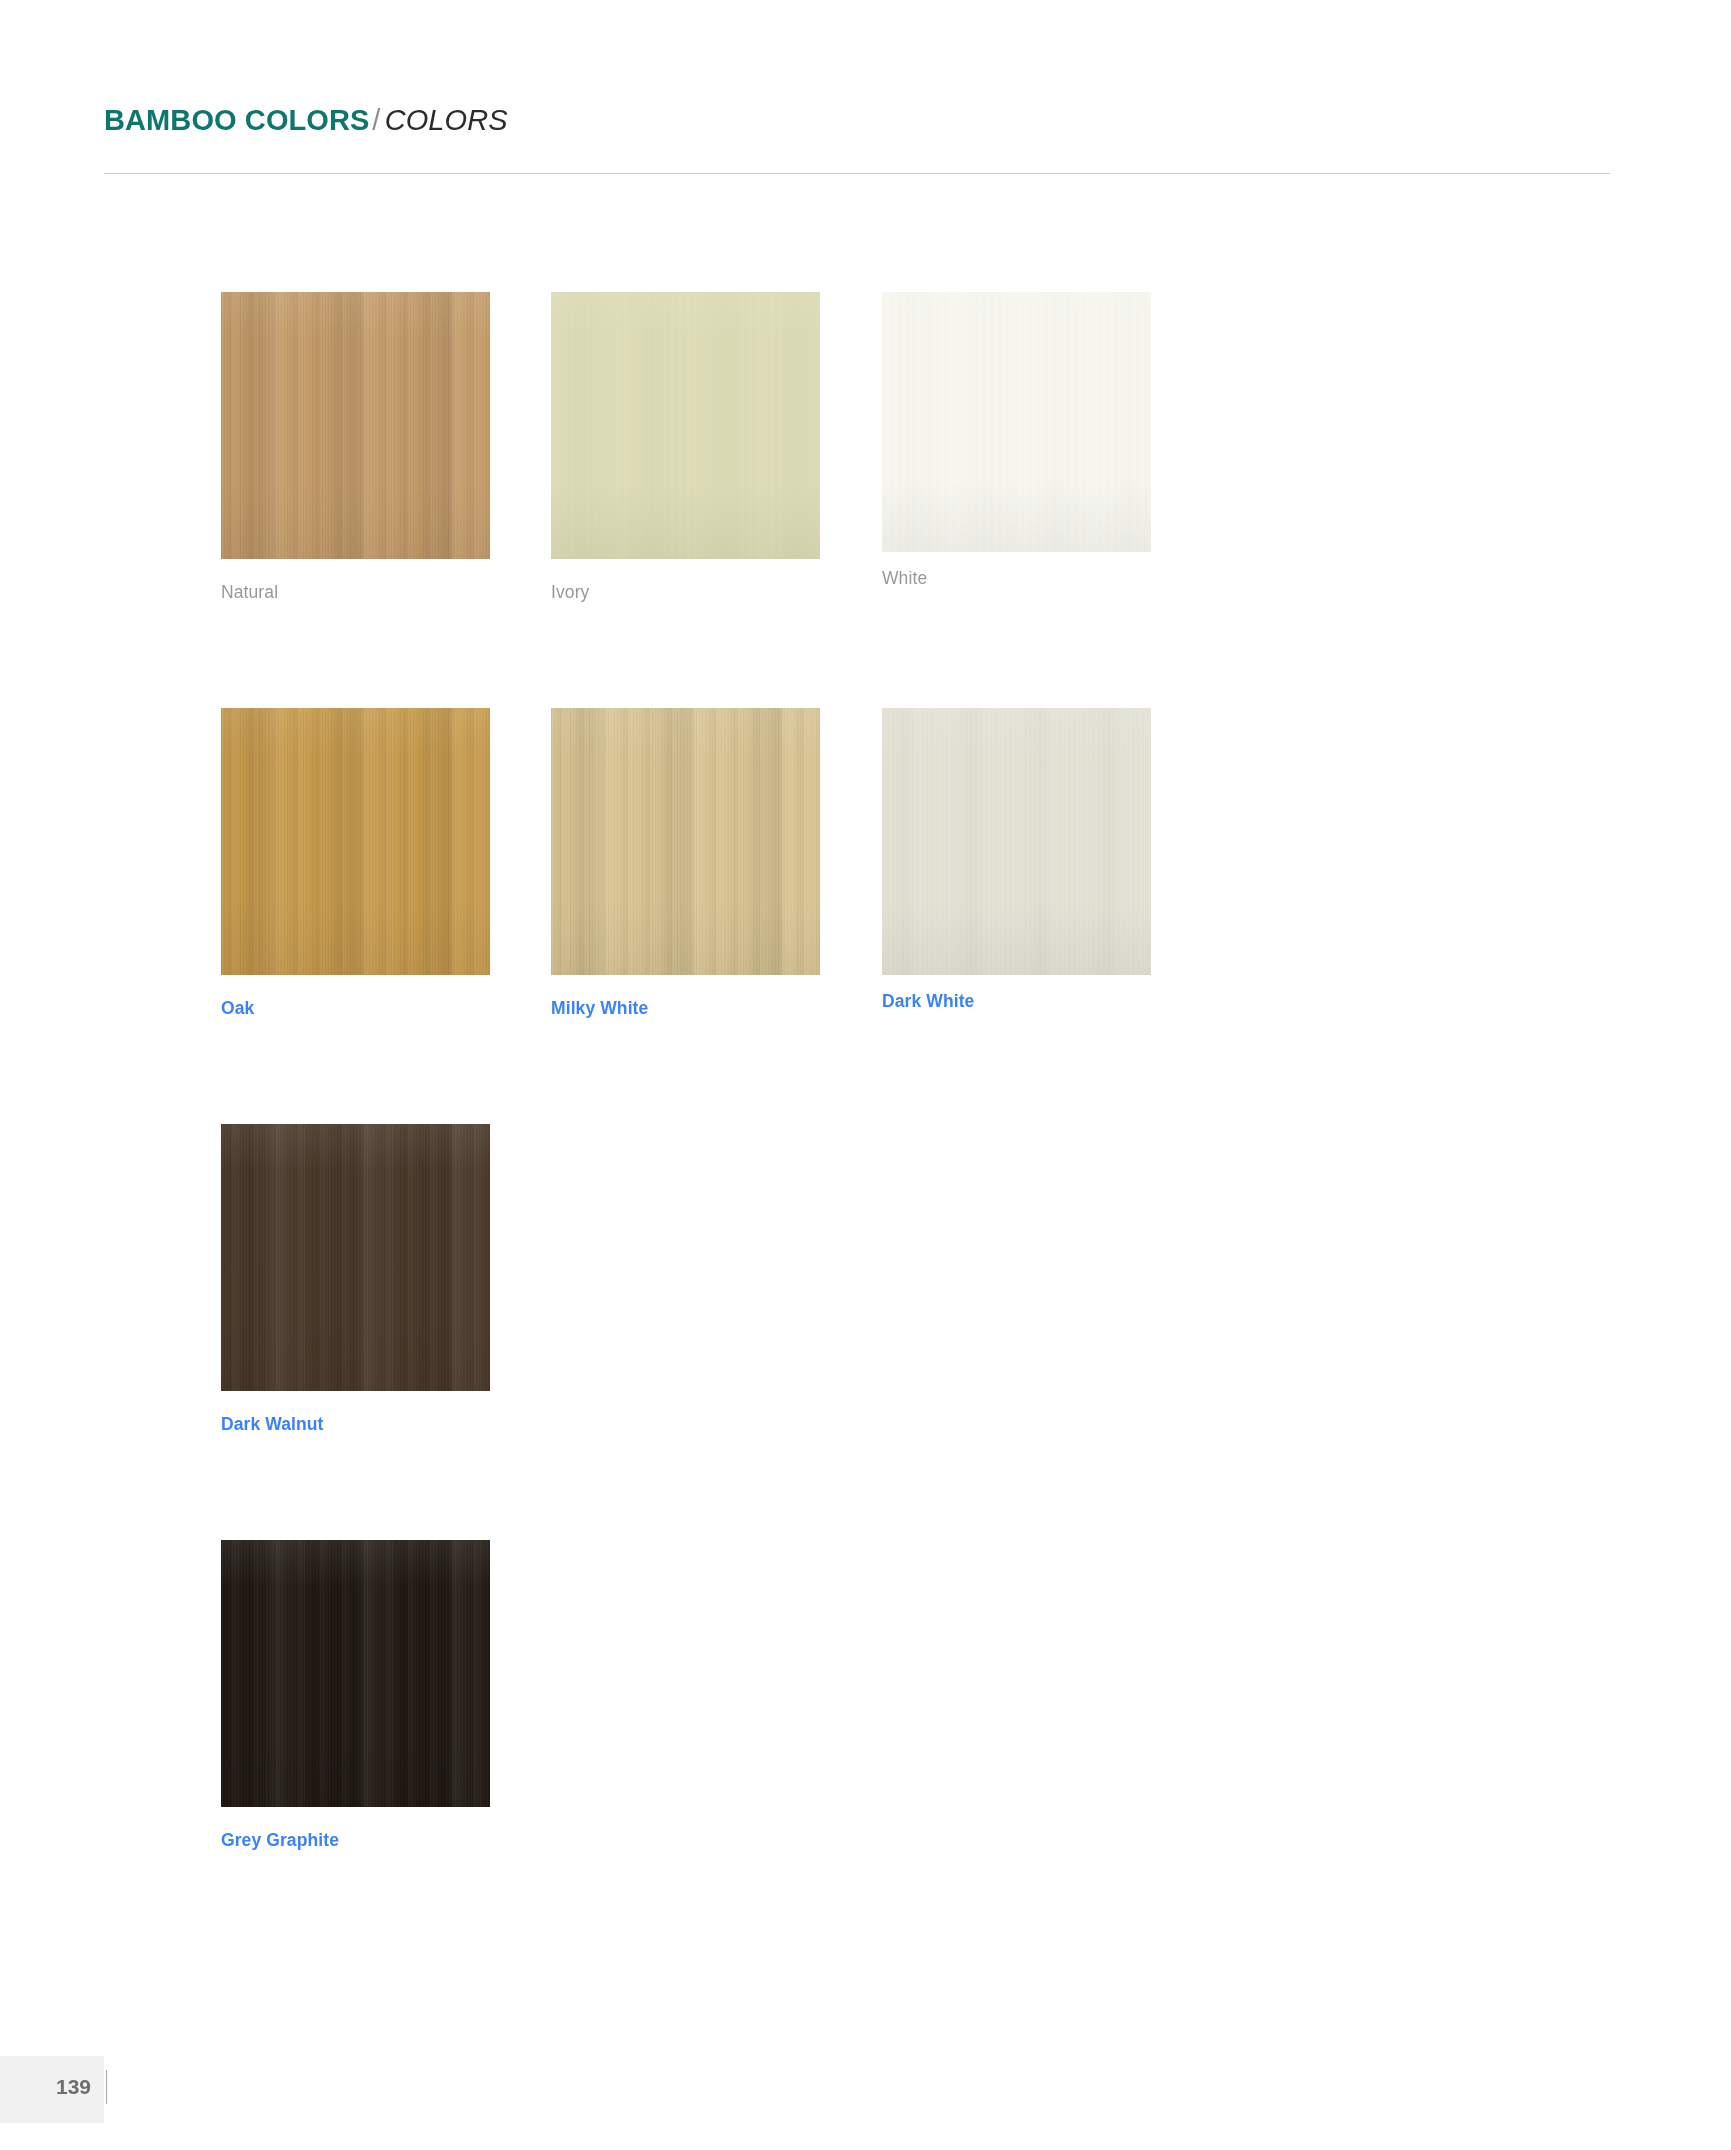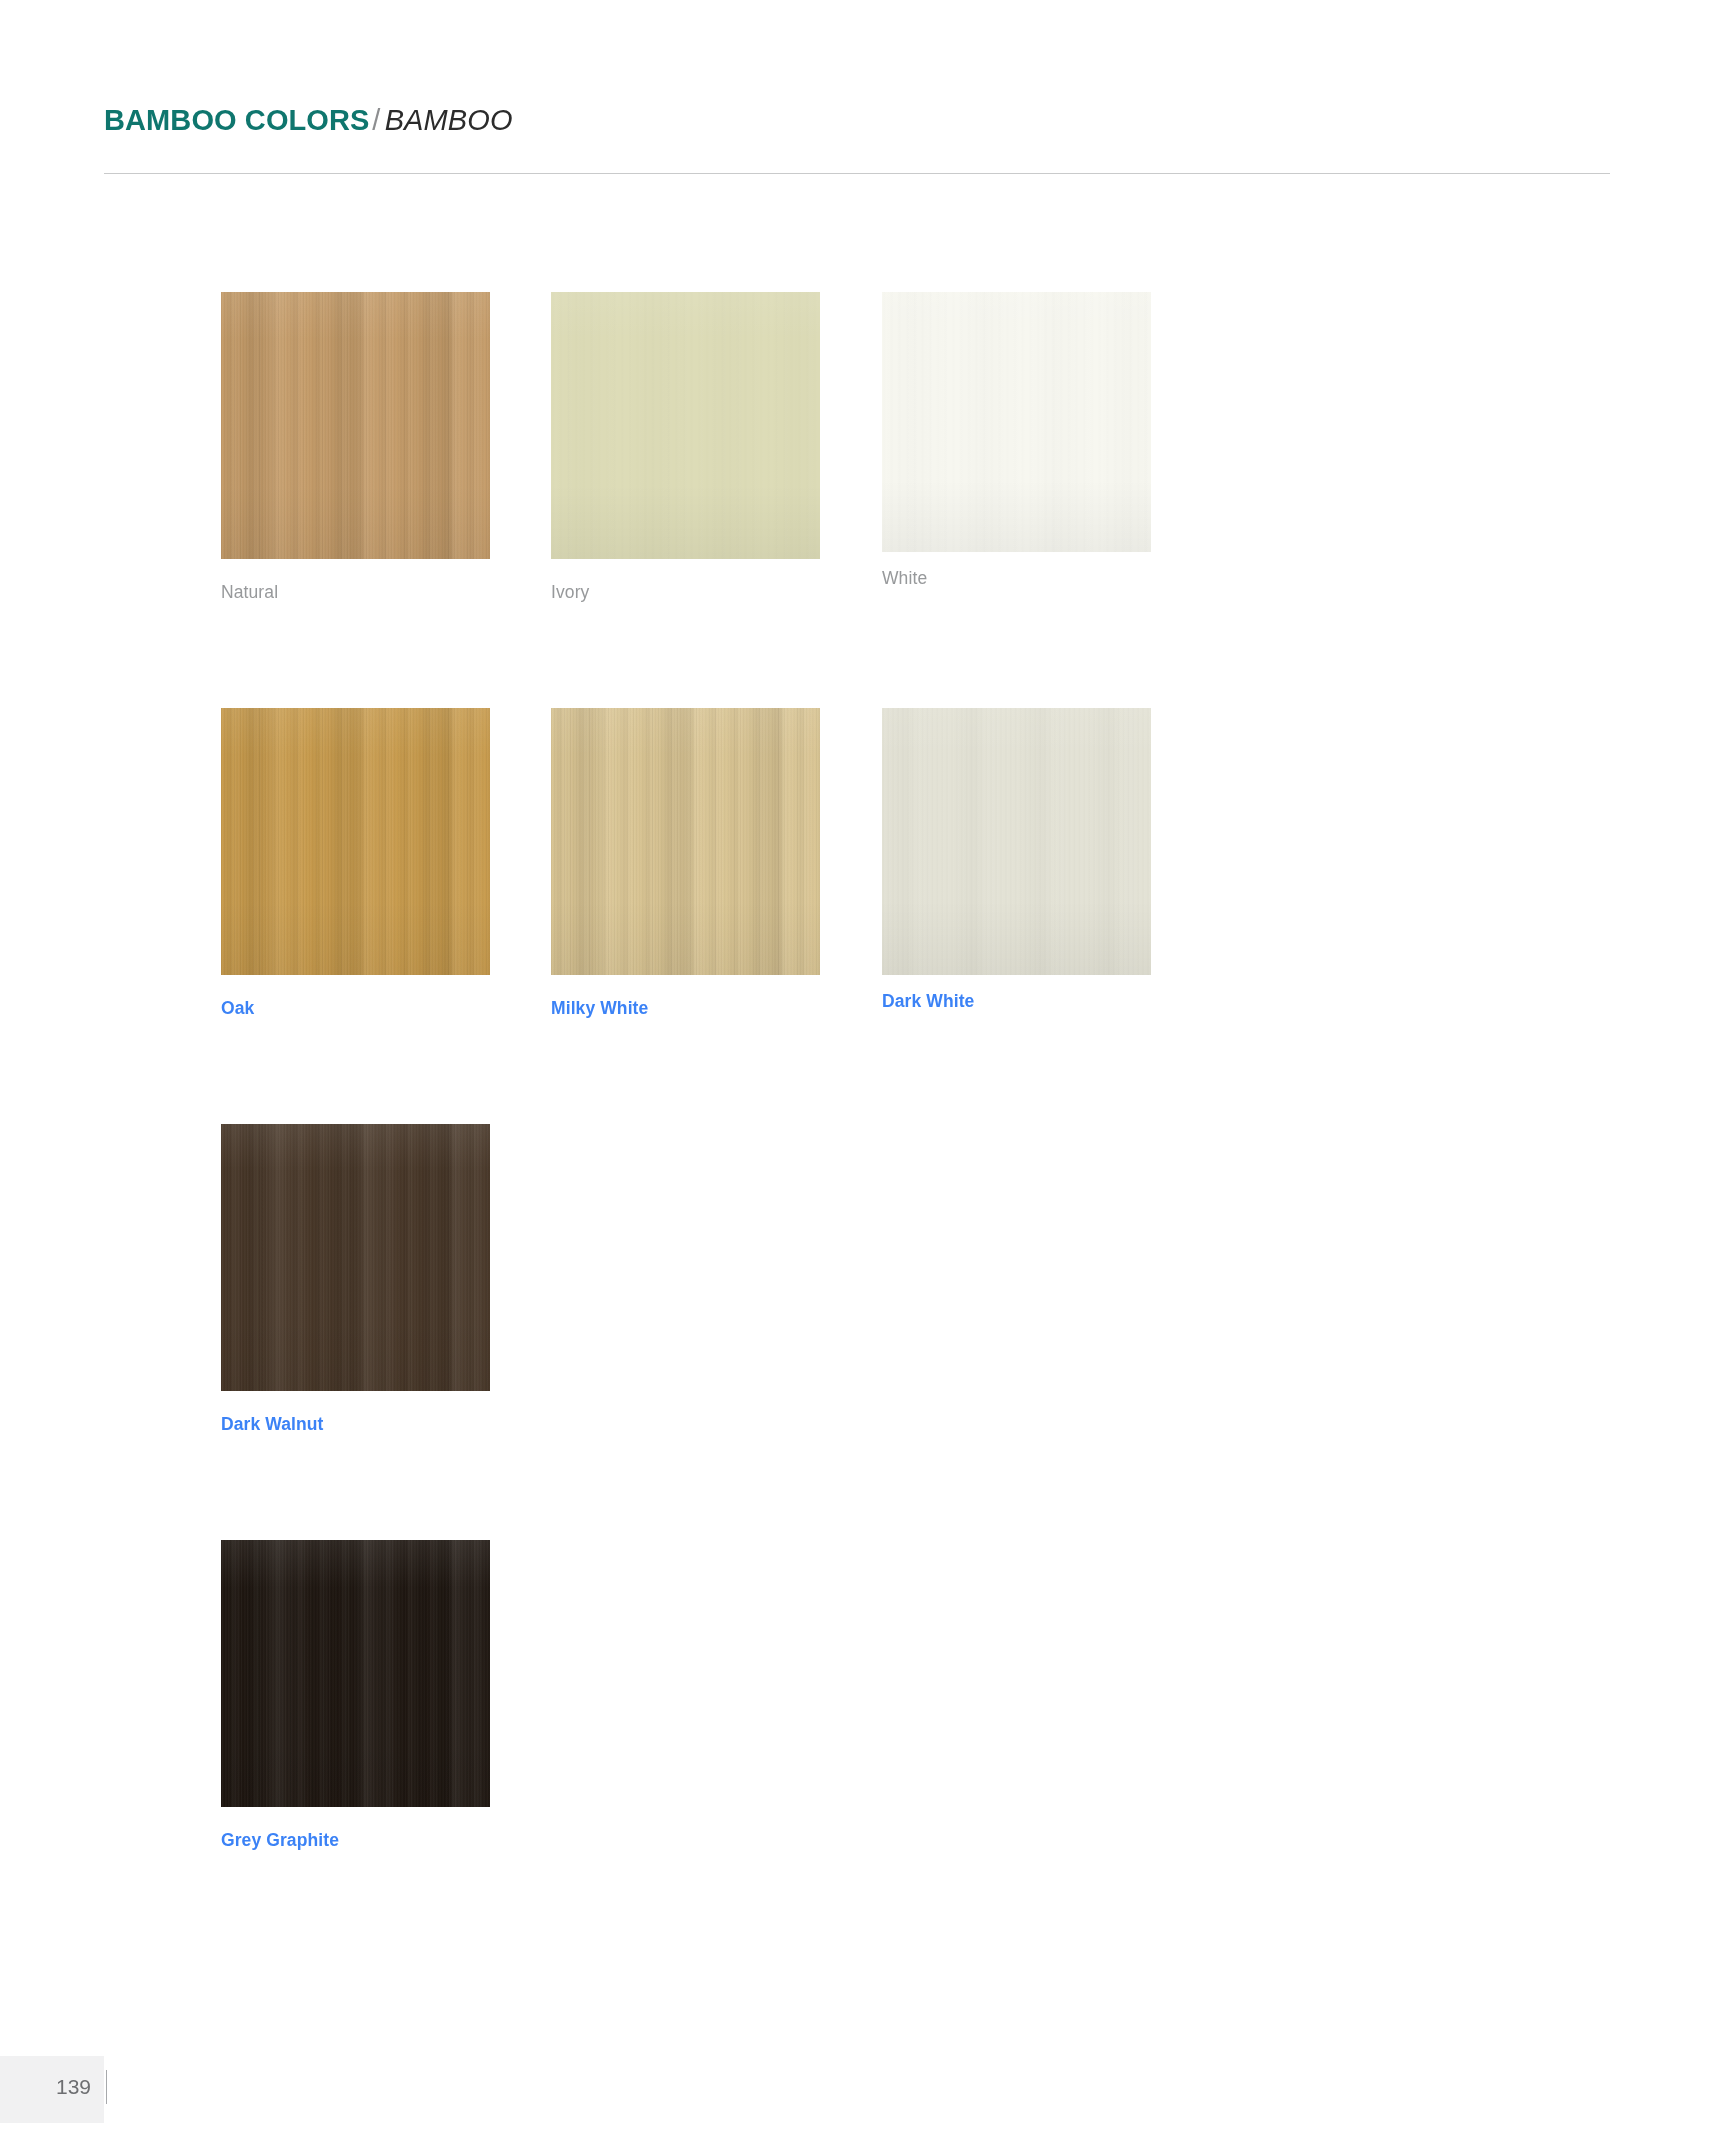--- a/index.html
+++ b/index.html
@@ -186,37 +186,38 @@
     background: #f1f1f2;
   }
 
   .page-number {
     position: absolute;
     left: 56px;
     top: 19.6px;
     font-size: 21px;
     color: #6d6e71;
     line-height: 1;
+    font-weight: bold;
   }
 
   .footer-divider {
     position: absolute;
     left: 106px;
     top: 14px;
     width: 1.4px;
     height: 34px;
     background: #a7a9ac;
   }
 </style>
 </head>
 <body>
 
 <div class="page-header">
   <div class="header-title">
-    <span class="title-main">BAMBOO COLORS</span><span class="title-sep">/</span><span class="title-sub">BAMBOO</span>
+    <span class="title-main">BAMBOO COLORS</span><span class="title-sep">/</span><span class="title-sub">COLORS</span>
   </div>
   <div class="header-rule"></div>
 </div>
 
 <div class="swatch-grid">
 
   <div class="swatch-row">
     <div class="swatch-cell col-0">
       <div class="swatch-chip" style="background:#c49b68">
         <div class="grain"></div>

